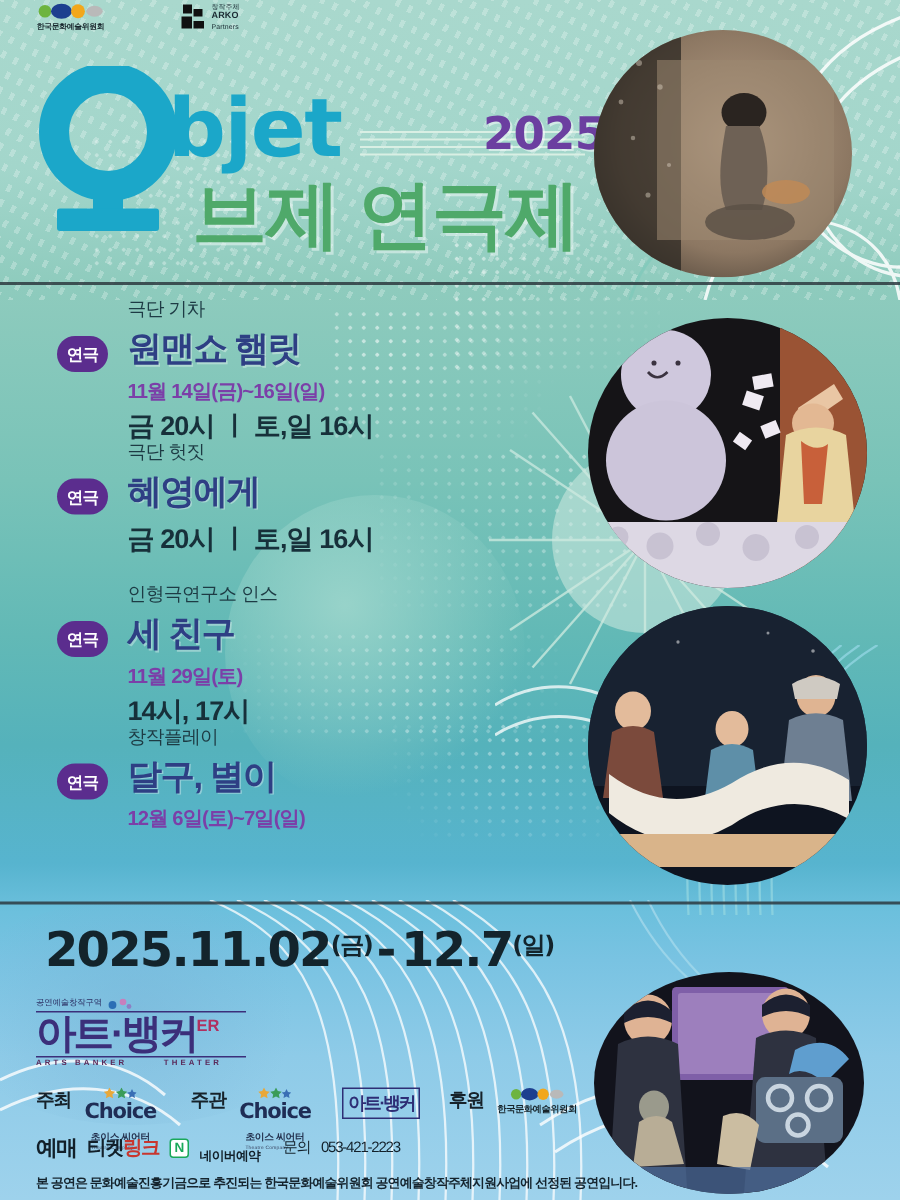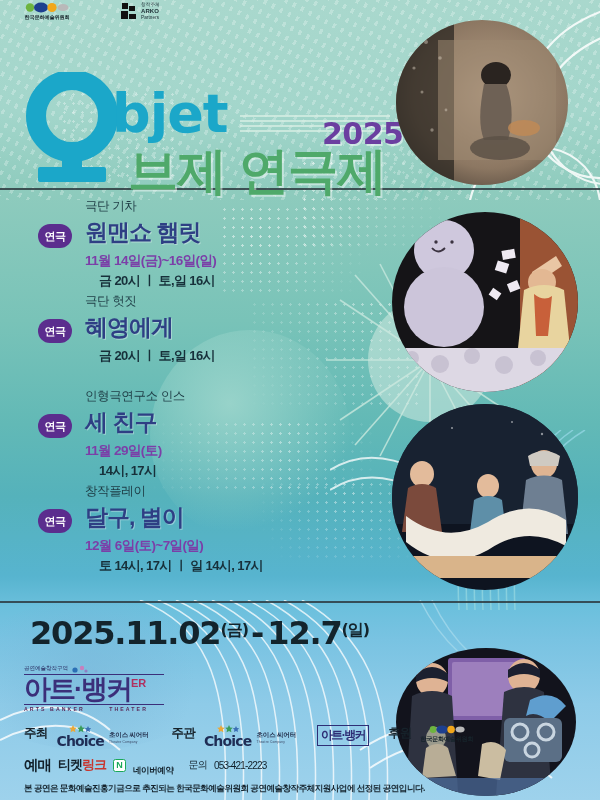--- a/index.html
+++ b/index.html
@@ -95,35 +95,35 @@
     position: absolute; left: 0; top: 0; width: 600px; height: 24px;
     display: flex; align-items: flex-start; gap: 50px;
     padding: 2px 0 0 24px;
   }
   .logo-unit { display: flex; align-items: center; gap: 4px; }
   .arko-name { font-size: 4.6px; line-height: 1.25; color: #1b2b33; letter-spacing: .1px; }
   .arko-kr   { font-size: 5.2px; font-weight: bold; color: #17242b; letter-spacing: -.2px; }
   .logo-col  { display:flex; flex-direction: column; align-items: center; gap: 1px; }
 
   
-  .title-wrap { position: absolute; left: 24px; top: 48px; width: 400px; height: 130px; margin-top: 28px; }
+  .title-wrap { position: absolute; left: 24px; top: 48px; width: 400px; height: 130px; }
   .obj-row { position: relative; height: 62px; }
   .big-o {
     position: absolute; left: 0; top: -4px;
     width: 96px; height: 112px;
   }
   .bjet {
     position: absolute; left: 88px; top: 6px;
     font-size: 54px; font-weight: bold; color: #1ba7c9;
     letter-spacing: -1px;
     font-family: "DejaVu Sans", sans-serif;
   }
   .rule-lines { position:absolute; left: 216px; top: 38px; width: 150px; height: 20px; }
   .year {
-    position: absolute; left: 298px; top: 40px;
+    position: absolute; left: 298px; top: 24px;
     font-size: 30px; font-weight: bold; color: #6b3fa0;
     letter-spacing: -.5px;
     font-family: "DejaVu Sans", sans-serif;
     text-shadow: 1.5px 1.5px 0 rgba(255,255,255,.5);
     text-align: right;
   }
   .kr-title {
     position: absolute; left: 104px; top: 62px;
     font-size: 50px; font-weight: bold; color: #4fa96a;
     letter-spacing: -1px;
@@ -143,21 +143,21 @@
     display: flex; align-items: center; justify-content: center;
     font-size: 11px; font-weight: bold; letter-spacing: -.5px;
   }
   .troupe { font-size: 12.5px; color: #1d3b44; letter-spacing: -.4px; margin-bottom: 2px; }
   .ptitle {
     font-size: 23px; font-weight: bold; color: #2e3f84;
     letter-spacing: -1px; margin-bottom: 4px;
     text-shadow: 1px 1px 0 rgba(255,255,255,.35);
   }
   .pdate { font-size: 13.5px; font-weight: bold; color: #7b3fa8; letter-spacing: -.6px; margin-bottom: 2px; }
-  .ptime { font-size: 13px; font-weight: bold; color: #17303a; letter-spacing: -.6px; margin-left: 14px; }
+  .ptime { font-size: 18px; font-weight: bold; color: #17303a; letter-spacing: -.6px; }
 
   
   .photo { position: absolute; border-radius: 50%; overflow: hidden; }
   .p1 { left: 396px; top: 20px;  width: 172px; height: 165px; }
   .p2 { left: 392px; top: 212px; width: 186px; height: 180px; }
   .p3 { left: 392px; top: 404px; width: 186px; height: 186px; }
   .p4 { left: 396px; top: 648px; width: 180px; height: 148px; }
 
   
   .bigdate {
@@ -173,21 +173,21 @@
   .ab-sub { font-size: 5.6px; color: #2b2f63; letter-spacing: -.1px; }
   .ab-main { font-size: 27px; font-weight: bold; color: #3b2f7a; letter-spacing: -2px; line-height: 1; }
   .ab-er  { font-size: 11px; font-weight: bold; color: #b03060; vertical-align: 11px; }
   .ab-foot { font-size: 5.2px; font-weight: bold; color: #5a2a5a; letter-spacing: 2.1px; }
 
   .sponsors {
     position: absolute; left: 24px; top: 725px; width: 560px; height: 24px;
     display: flex; align-items: flex-start; gap: 9px;
   }
   .sp-label { font-size: 12.5px; font-weight: bold; color: #16222a; letter-spacing: -.8px; }
-  .sp-choice { display:flex; align-items:center; gap: 5px; }
+  .sp-choice { display:flex; align-items:center; gap: 5px; flex-direction: column; }
   .sp-choice-w { font-size: 14px; font-weight: bold; color: #1f2d55; letter-spacing: -.8px;
                  font-family: "DejaVu Sans", sans-serif; }
   .sp-choice-k { font-size: 6.5px; font-weight: bold; color: #24324f; letter-spacing: -.2px; }
   .sp-choice-e { font-size: 3.2px; color: #3a4663; letter-spacing: .2px; }
   .sp-ab { font-size: 12px; font-weight: bold; color: #2e2e75; letter-spacing: -1.6px; }
   .sp-arko { font-size: 6.2px; font-weight: bold; color: #17242b; letter-spacing: -.3px; }
 
   .booking {
     position: absolute; left: 24px; top: 755px; width: 560px; height: 20px;
     display: flex; align-items: center; gap: 7px;
@@ -478,21 +478,20 @@
       <div class="ptitle">세 친구</div>
       <div class="pdate">11월 29일(토)</div>
       <div class="ptime">14시, 17시</div>
     </div>
 
     <div class="prog">
       <div class="badge">연극</div>
       <div class="troupe">창작플레이</div>
       <div class="ptitle">달구, 별이</div>
       <div class="pdate">12월 6일(토)~7일(일)</div>
-      <div class="ptime">토 14시, 17시 ㅣ 일 14시, 17시</div>
     </div>
 
   </div>
 
   <div class="bigdate">
     <span>2025.11.02</span><span class="sup">(금)</span><span class="dash">-</span><span>12.7</span><span class="sup">(일)</span>
   </div>
 
   <div class="ab-logo">
     <div style="display:flex;align-items:center;gap:4px;">

